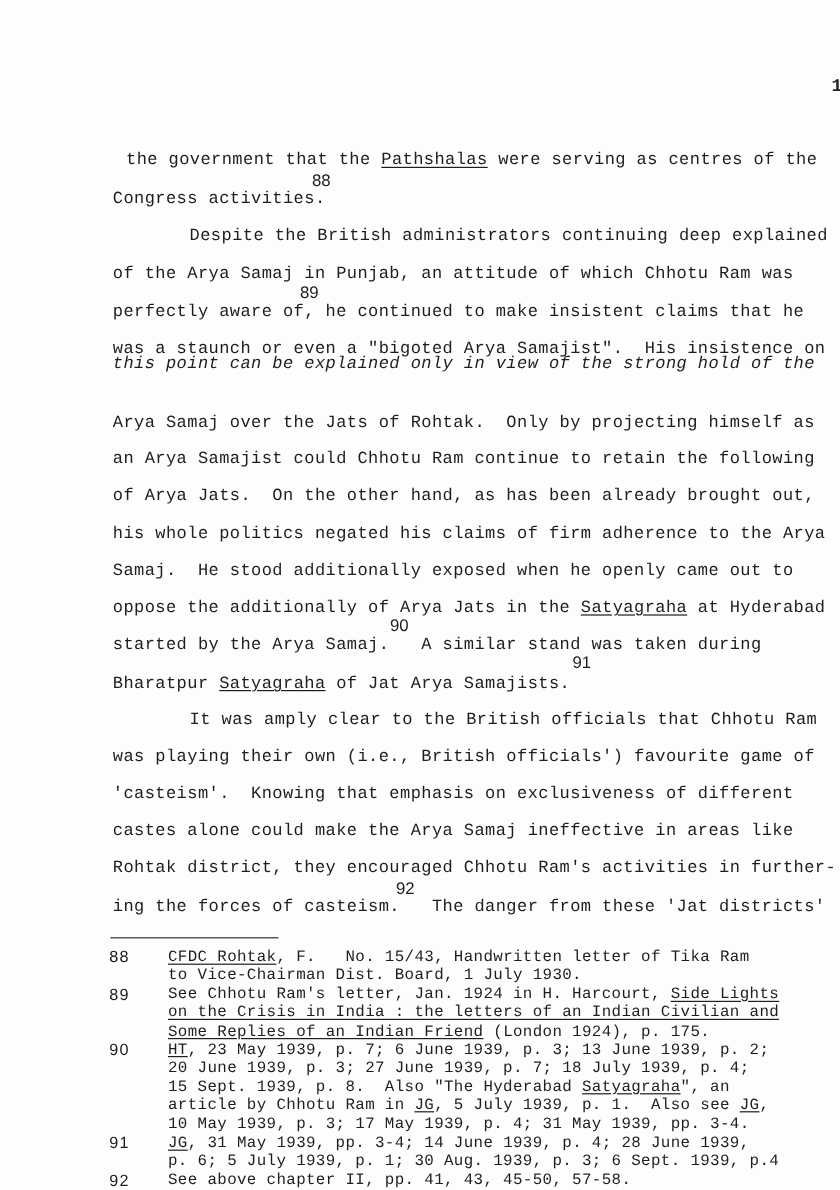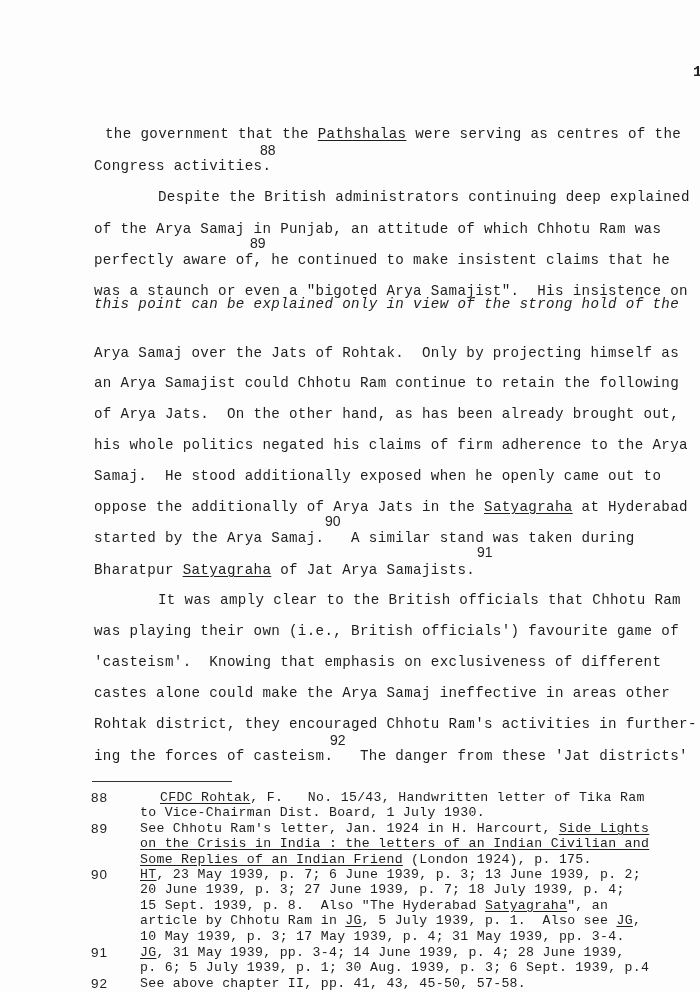--- a/index.html
+++ b/index.html
@@ -93,35 +93,35 @@
       <div class="line" style="top: 374px;"><span>an Arya Samajist could Chhotu Ram continue to retain the following</span></div>
       <div class="line" style="top: 405px;"><span>of Arya Jats.  On the other hand, as has been already brought out,</span></div>
       <div class="line" style="top: 436px;"><span>his whole politics negated his claims of firm adherence to the Arya</span></div>
       <div class="line" style="top: 467px;"><span>Samaj.  He stood additionally exposed when he openly came out to</span></div>
       <div class="line" style="top: 498px;"><span>oppose the additionally of Arya Jats in the </span><span class="u">Satyagraha</span><span> at Hyderabad</span></div>
       <div class="line" style="top: 529px;"><span>started by the Arya Samaj.   A similar stand was taken during</span></div>
       <div class="line" style="top: 561px;"><span>Bharatpur </span><span class="u">Satyagraha</span><span> of Jat Arya Samajists.</span></div>
       <div class="line indent" style="top: 591px;"><span>It was amply clear to the British officials that Chhotu Ram</span></div>
       <div class="line" style="top: 622px;"><span>was playing their own (i.e., British officials') favourite game of</span></div>
       <div class="line" style="top: 653px;"><span>'casteism'.  Knowing that emphasis on exclusiveness of different</span></div>
-      <div class="line" style="top: 684px;"><span>castes alone could make the Arya Samaj ineffective in areas other</span></div>
+      <div class="line" style="top: 684px;"><span>castes alone could make the Arya Samaj ineffective in areas like</span></div>
       <div class="line" style="top: 715px;"><span>Rohtak district, they encouraged Chhotu Ram's activities in further-</span></div>
       <div class="line" style="top: 747px;"><span>ing the forces of casteism.   The danger from these 'Jat districts'</span></div>
     </div>
   <div id="fn-refs">
       <div class="sup" style="left: 260px; top: 143px;">88</div>
       <div class="sup" style="left: 250px; top: 236px;">89</div>
       <div class="sup" style="left: 325px; top: 514px;">90</div>
       <div class="sup" style="left: 477px; top: 545px;">91</div>
       <div class="sup" style="left: 330px; top: 733px;">92</div>
     </div>
   <div class="rule"></div>
   <div id="footnotes">
       <div class="fn-num" style="top: 791px;">88</div>
-      <div class="fn-line" style="top: 791px; margin-left: 20px;"><span class="u">CFDC Rohtak</span><span>, F.   No. 15/43, Handwritten letter of Tika Ram</span></div>
+      <div class="fn-line" style="top: 791px;"><span class="u">CFDC Rohtak</span><span>, F.   No. 15/43, Handwritten letter of Tika Ram</span></div>
       <div class="fn-line" style="top: 806.4px;"><span>to Vice-Chairman Dist. Board, 1 July 1930.</span></div>
       <div class="fn-num" style="top: 822px;">89</div>
       <div class="fn-line" style="top: 822px;"><span>See Chhotu Ram's letter, Jan. 1924 in H. Harcourt, </span><span class="u">Side Lights</span></div>
       <div class="fn-line" style="top: 837.4px;"><span class="u">on the Crisis in India : the letters of an Indian Civilian and</span></div>
       <div class="fn-line" style="top: 852.8px;"><span class="u">Some Replies of an Indian Friend</span><span> (London 1924), p. 175.</span></div>
       <div class="fn-num" style="top: 868px;">90</div>
       <div class="fn-line" style="top: 868px;"><span class="u">HT</span><span>, 23 May 1939, p. 7; 6 June 1939, p. 3; 13 June 1939, p. 2;</span></div>
       <div class="fn-line" style="top: 883.4px;"><span>20 June 1939, p. 3; 27 June 1939, p. 7; 18 July 1939, p. 4;</span></div>
       <div class="fn-line" style="top: 898.8px;"><span>15 Sept. 1939, p. 8.  Also "The Hyderabad </span><span class="u">Satyagraha</span><span>", an</span></div>
       <div class="fn-line" style="top: 914.2px;"><span>article by Chhotu Ram in </span><span class="u">JG</span><span>, 5 July 1939, p. 1.  Also see </span><span class="u">JG</span><span>,</span></div>

